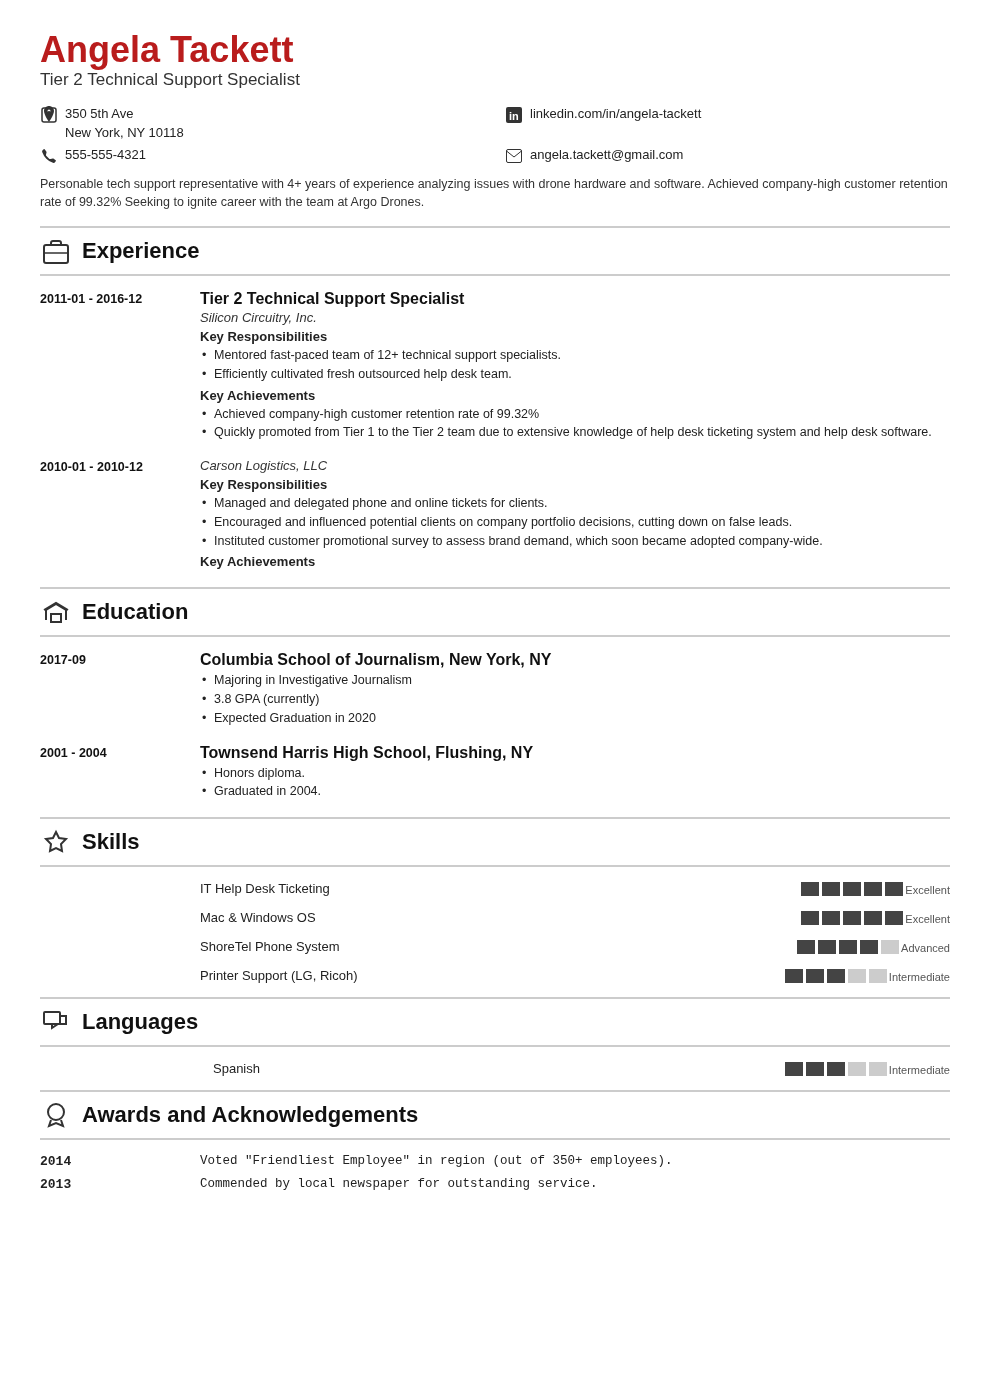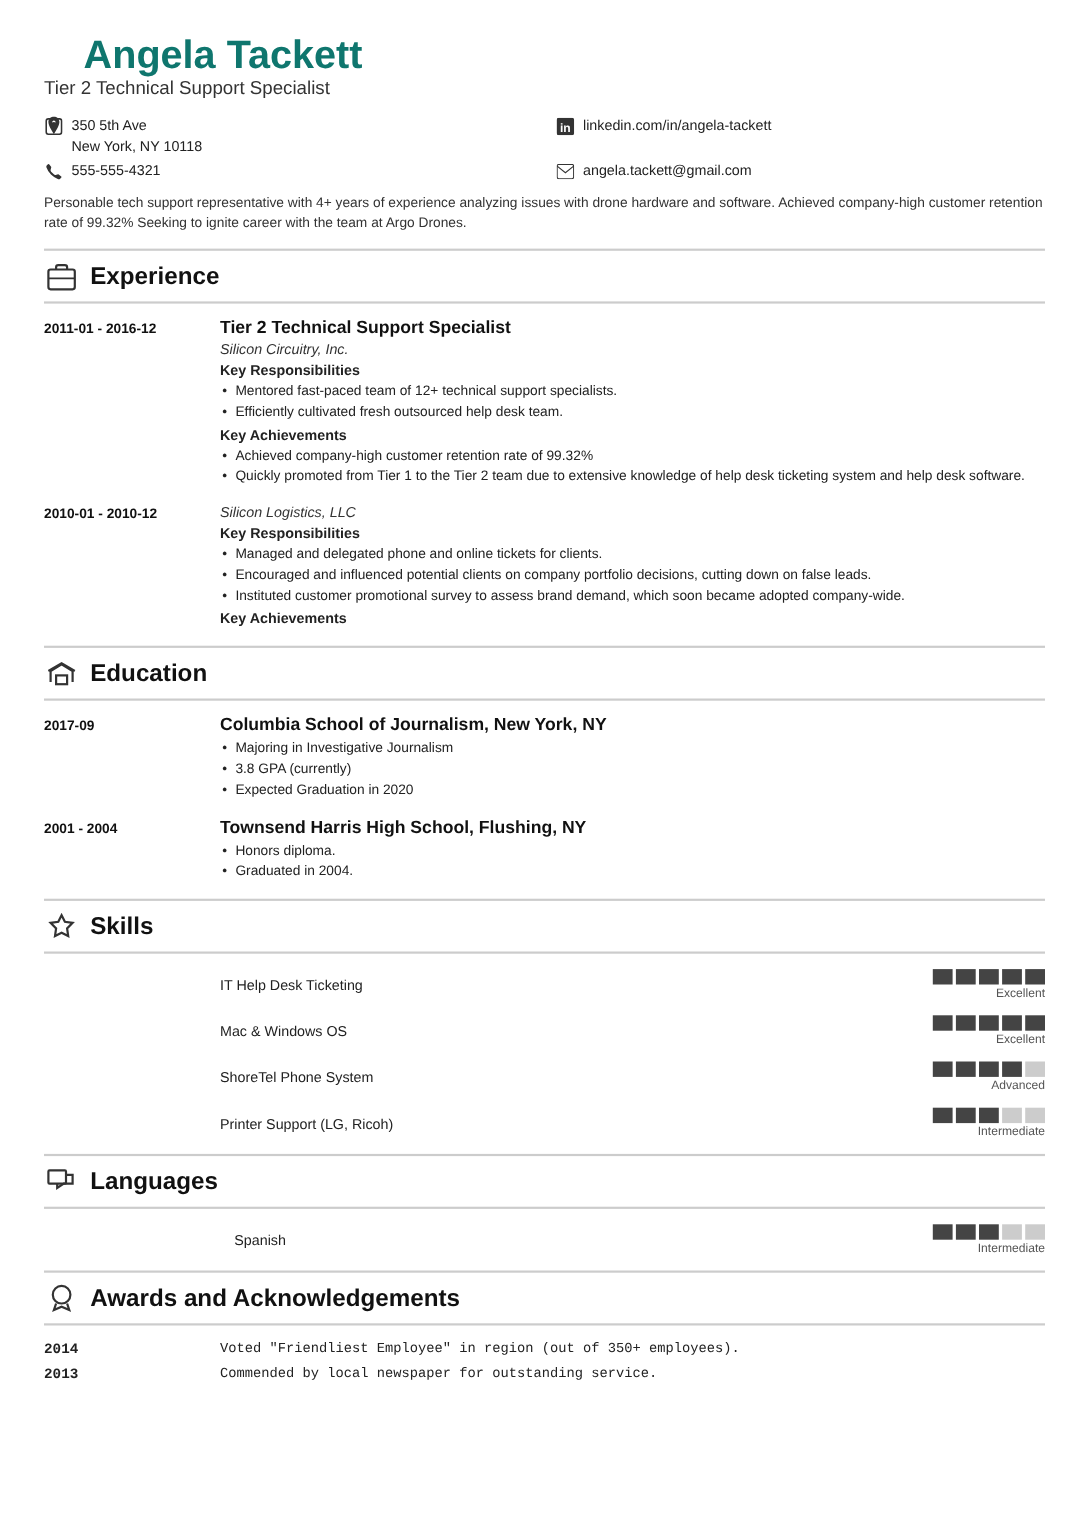--- a/index.html
+++ b/index.html
@@ -8,23 +8,22 @@
       font-size: 13px;
       color: #222;
       background: #fff;
       width: 990px;
       min-height: 1400px;
       padding: 30px 40px;
     }
     .name {
       font-size: 36px;
       font-weight: 900;
-      color: #0f766e;
+      color: #b91c1c;
       line-height: 1.1;
-      margin-left: 36px;
     }
     .title {
       font-size: 17px;
       color: #333;
       margin-bottom: 14px;
     }
     .contact-grid {
       display: grid;
       grid-template-columns: 1fr 1fr;
       gap: 2px 20px;
@@ -127,21 +126,21 @@
       align-items: center;
       margin-bottom: 14px;
     }
     .skill-name {
       font-size: 13px;
       color: #222;
       grid-column: 2;
     }
     .skill-bar-wrap {
       display: flex;
-      flex-direction: column;
+      flex-direction: row;
       align-items: flex-end;
       gap: 2px;
     }
     .skill-bars {
       display: flex;
       gap: 3px;
     }
     .skill-bar-block {
       width: 18px;
       height: 14px;
@@ -265,21 +264,21 @@
         <div class="entry-subsection">Key Achievements</div>
         <ul class="entry-list">
           <li>Achieved company-high customer retention rate of 99.32%</li>
           <li>Quickly promoted from Tier 1 to the Tier 2 team due to extensive knowledge of help desk ticketing system and help desk software.</li>
         </ul>
       </div>
     </div>
     <div class="entry">
       <div class="entry-date">2010-01 - 2010-12</div>
       <div class="entry-content">
-        <div class="entry-company">Silicon Logistics, LLC</div>
+        <div class="entry-company">Carson Logistics, LLC</div>
         <div class="entry-subsection">Key Responsibilities</div>
         <ul class="entry-list">
           <li>Managed and delegated phone and online tickets for clients.</li>
           <li>Encouraged and influenced potential clients on company portfolio decisions, cutting down on false leads.</li>
           <li>Instituted customer promotional survey to assess brand demand, which soon became adopted company-wide.</li>
         </ul>
         <div class="entry-subsection">Key Achievements</div>
       </div>
     </div>
   </div>

